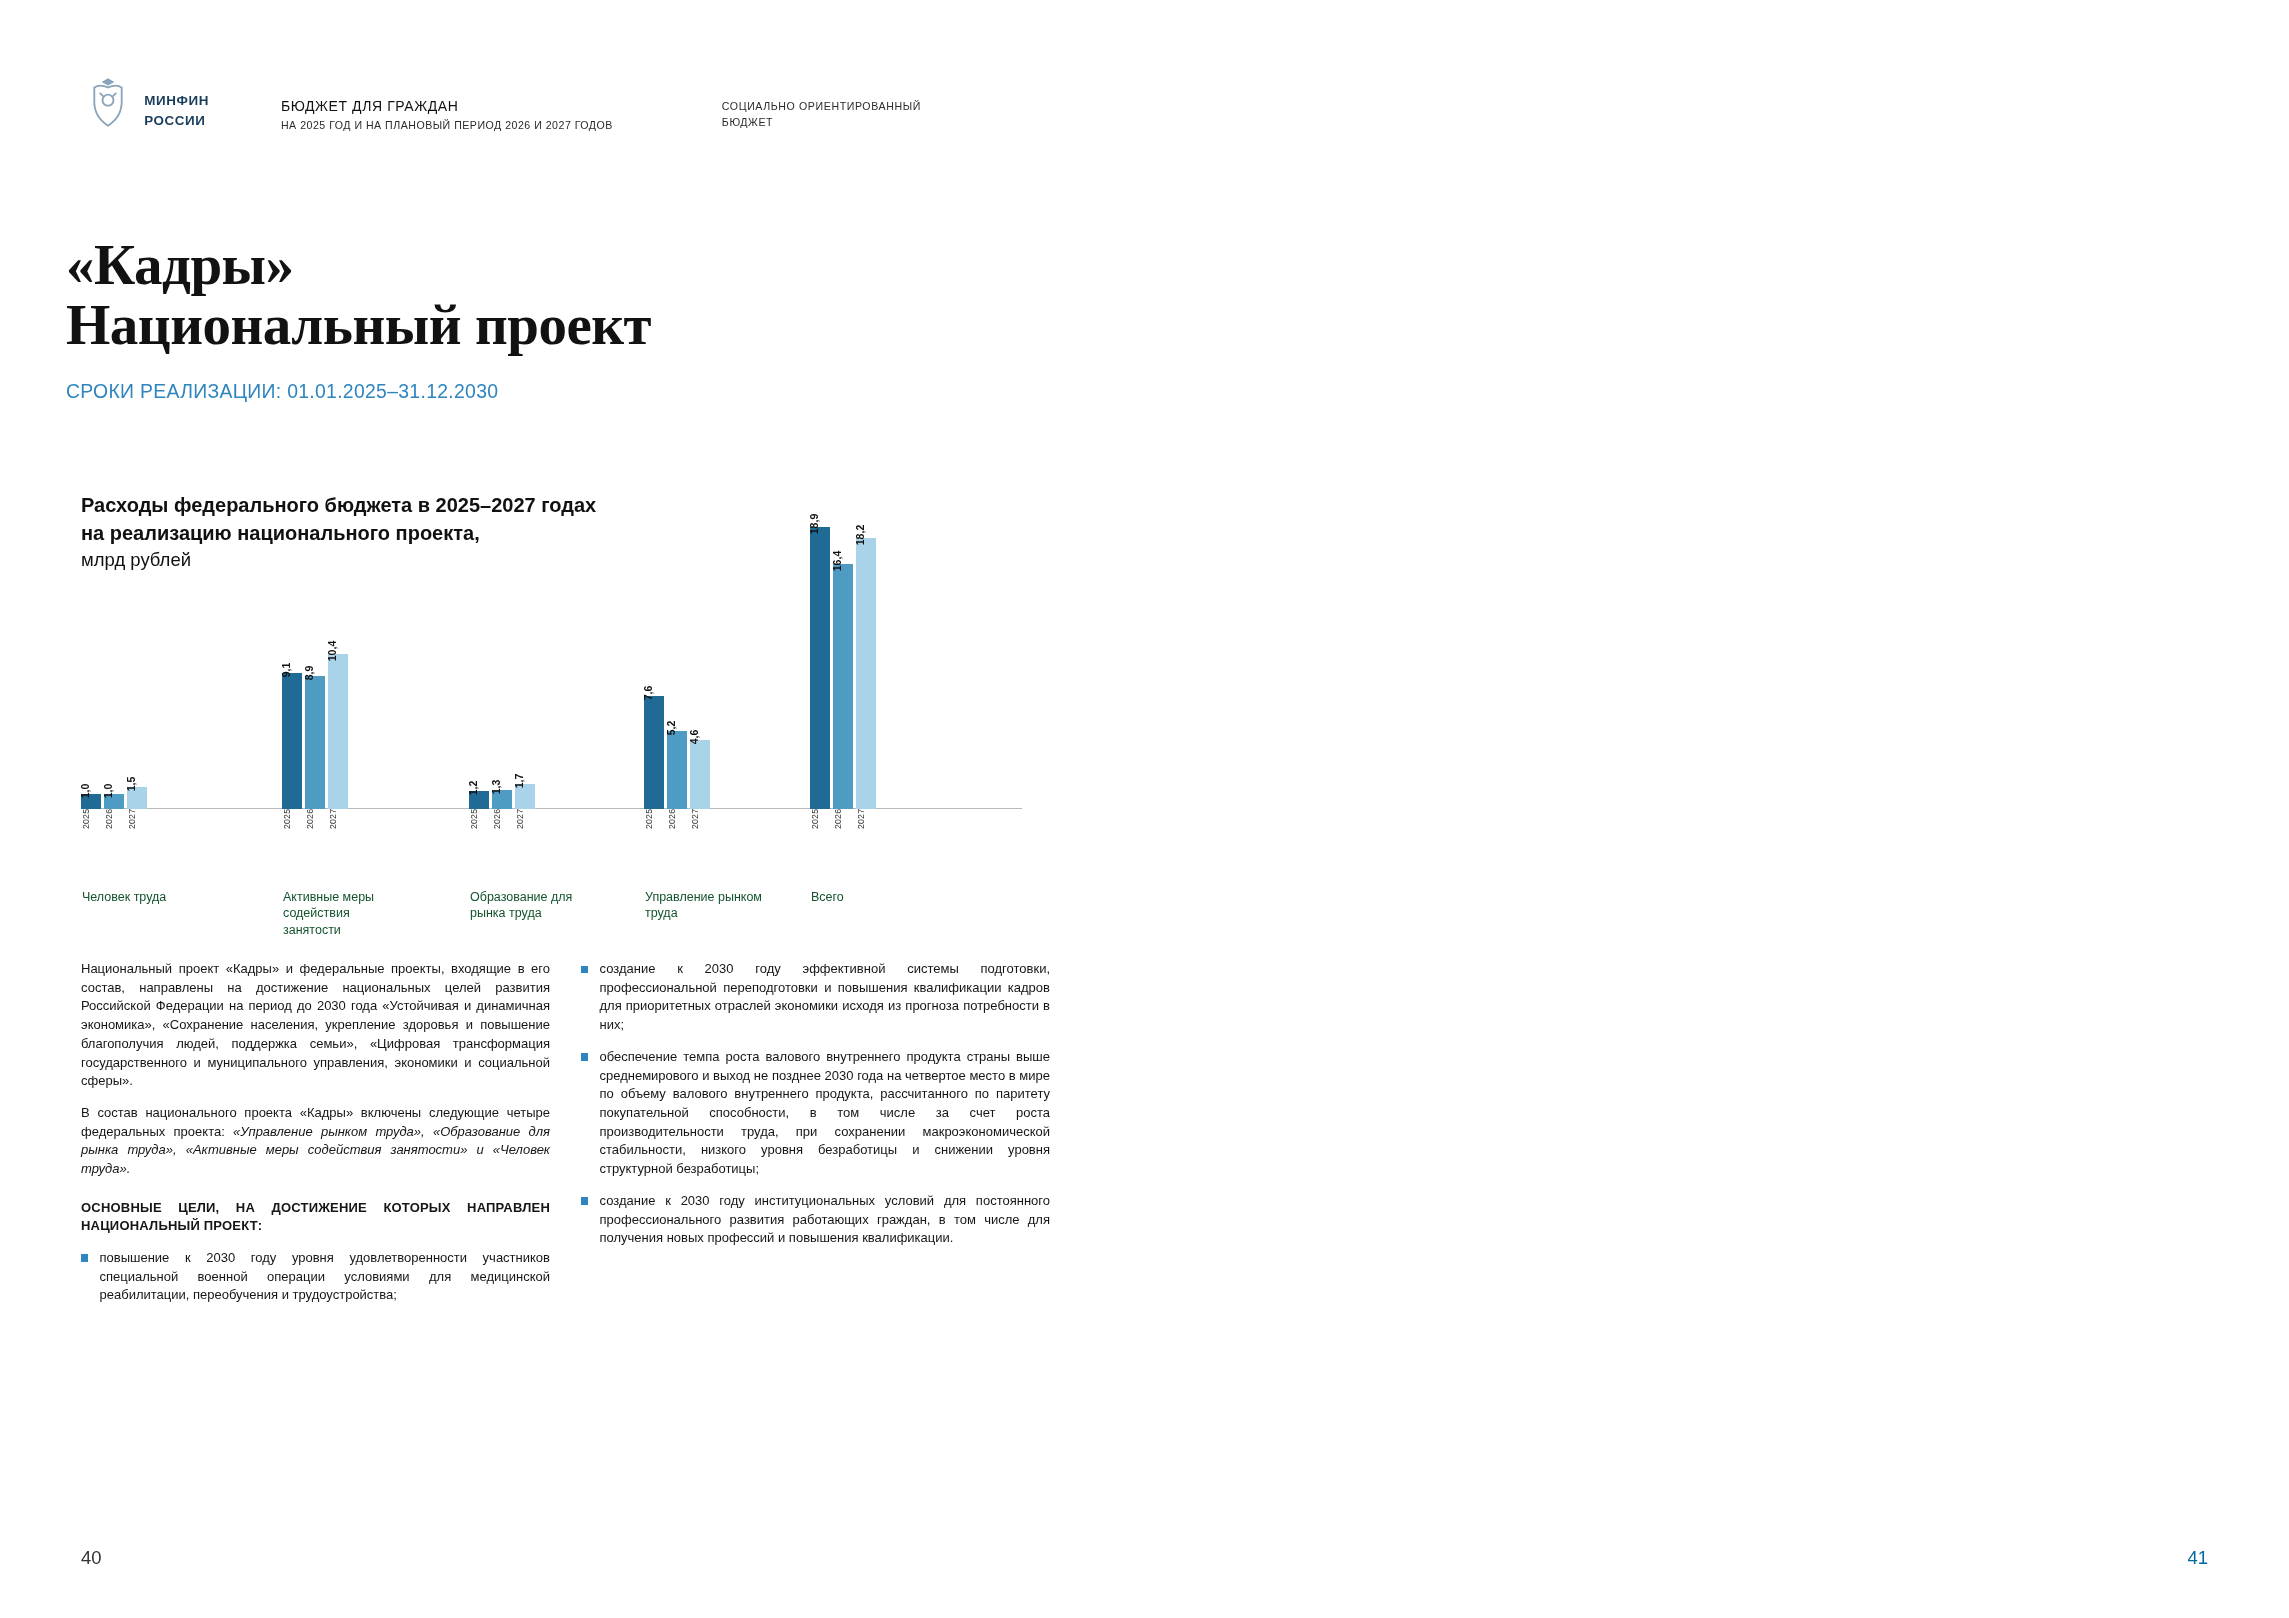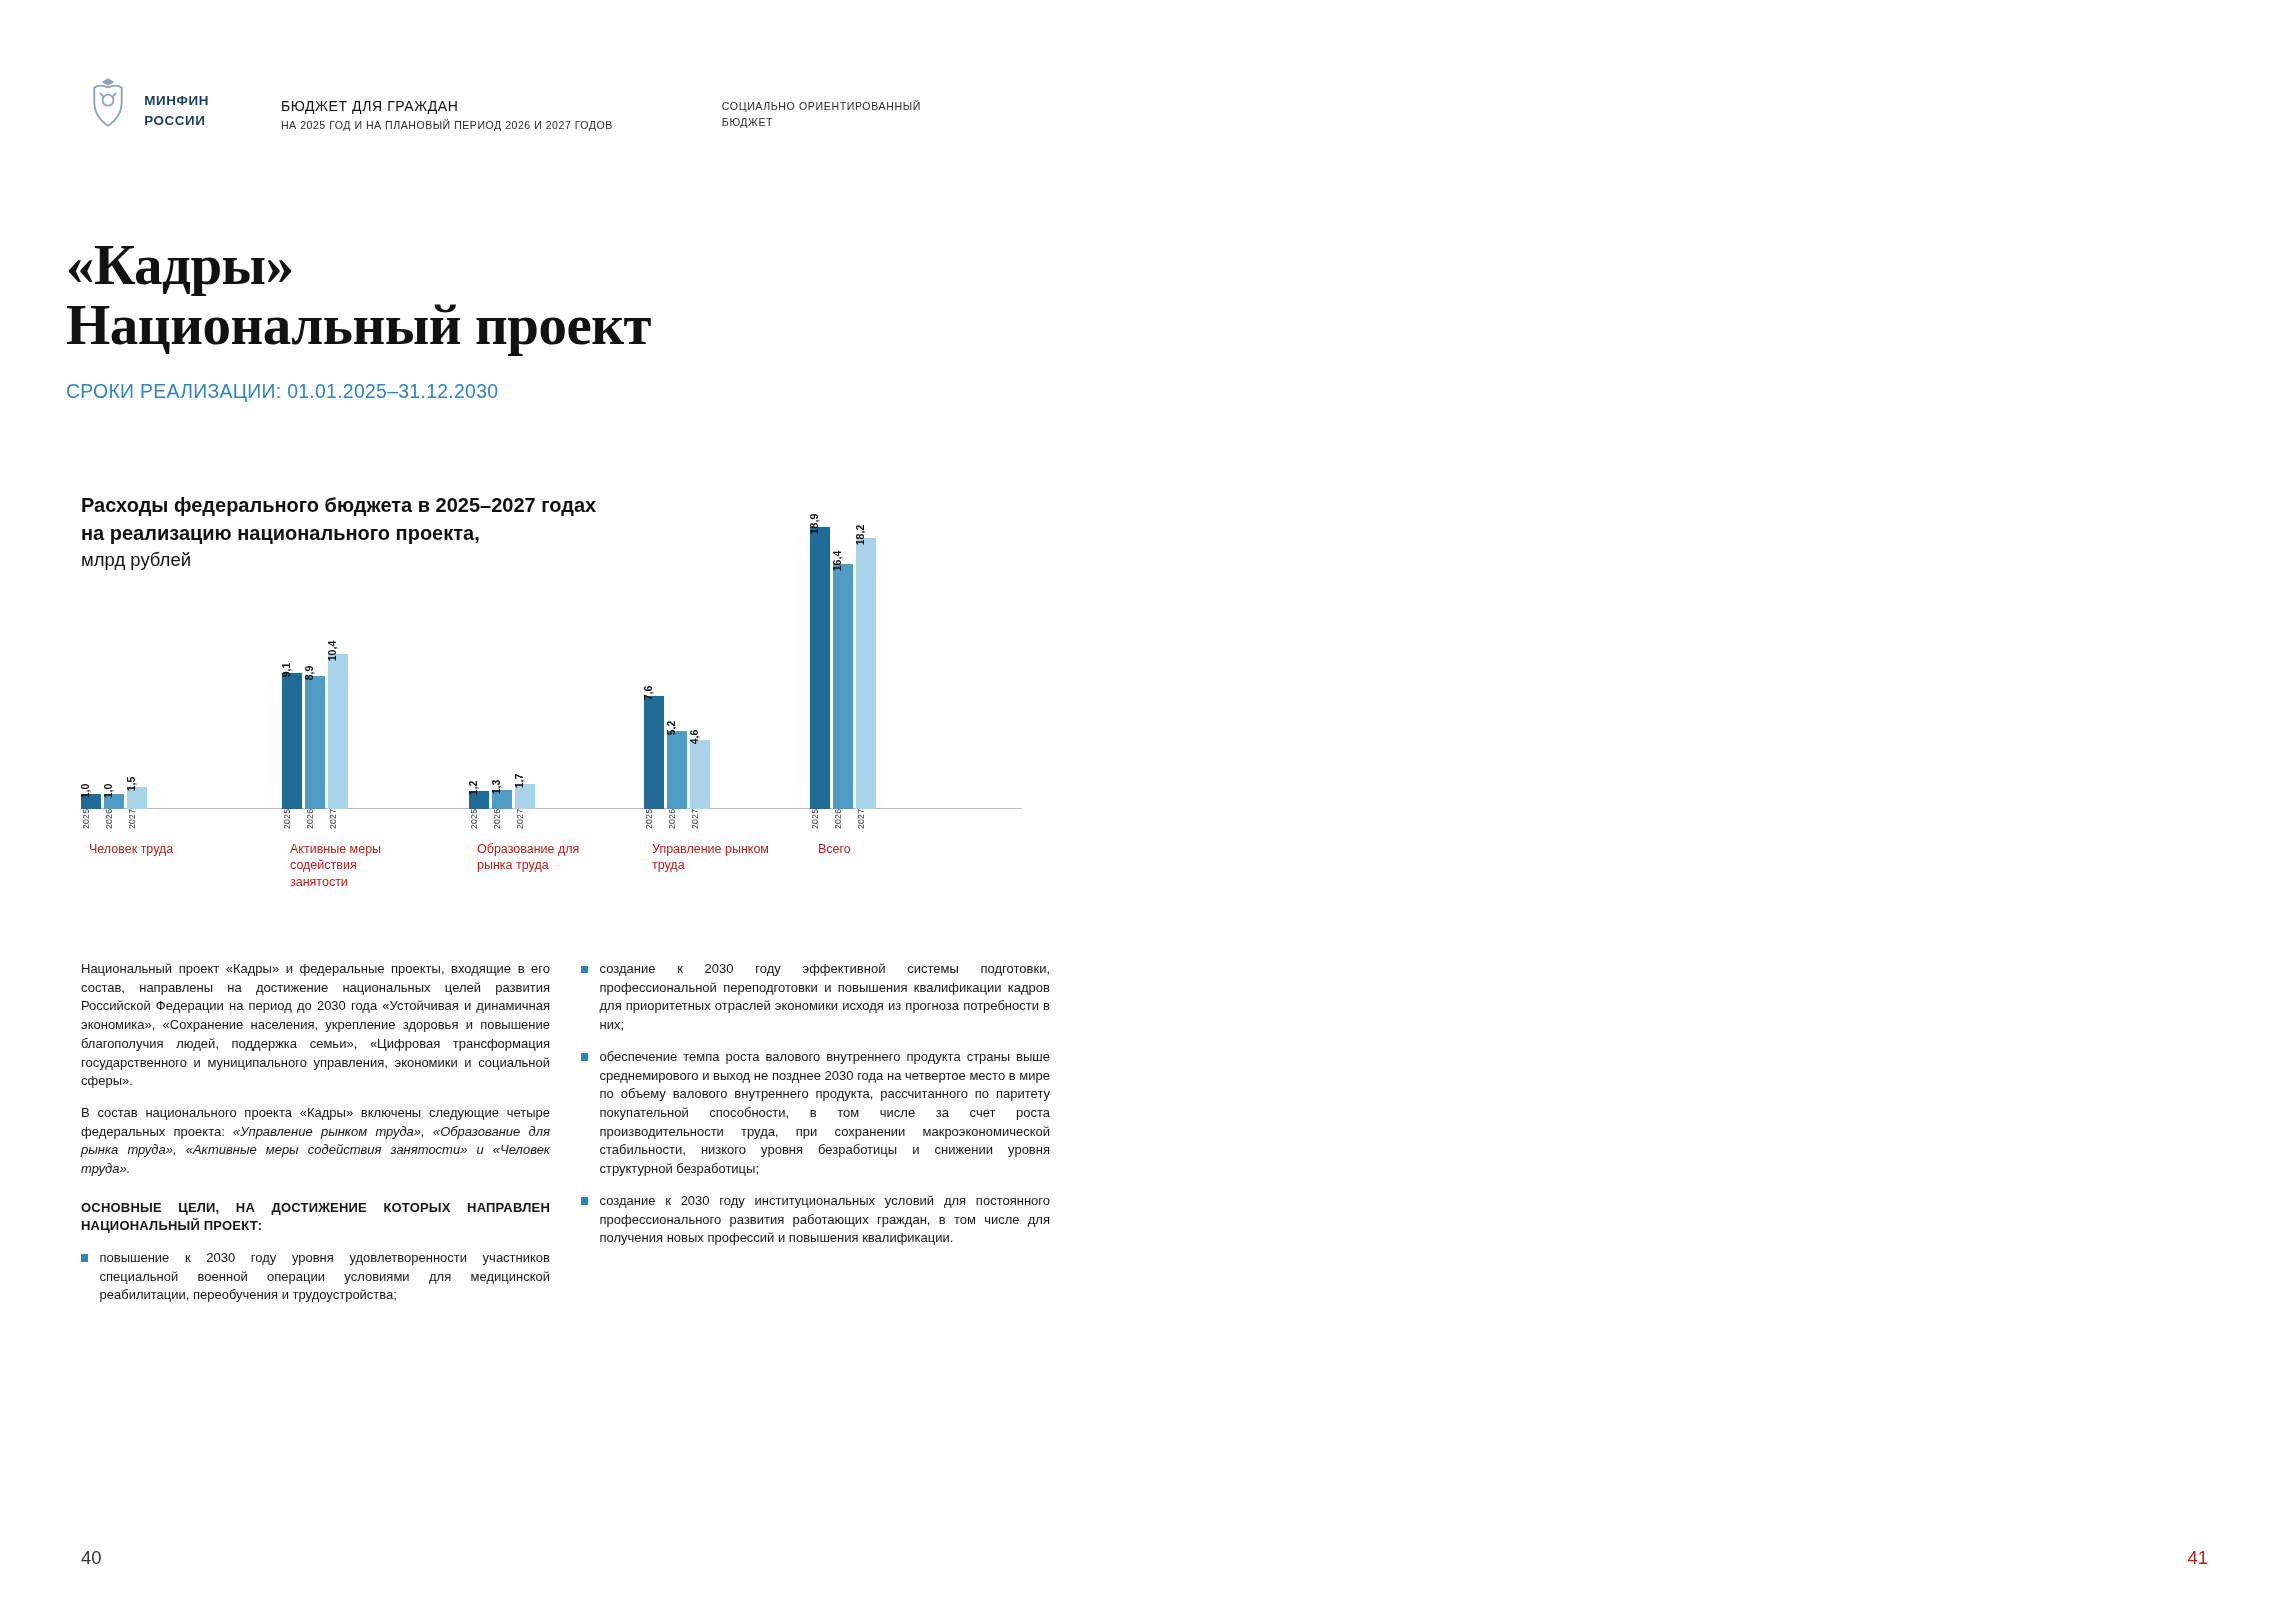--- a/index.html
+++ b/index.html
@@ -95,22 +95,22 @@
   .yearlabels {
     position:absolute; top:100%; left:0;
     display:flex; gap:2.8px;
   }
   .yearlabels span {
     width:20px; font-size:8.8px; color:#333;
     writing-mode: vertical-rl; transform: rotate(180deg);
     letter-spacing:0.2px; padding-top:3.7px;
   }
   .cat-label {
-    position:absolute; top:100%; margin-top:32px; left:8px;
-    font-size:12.5px; color:#b91c1c; line-height:1.3; width:120px;
+    position:absolute; top:100%; margin-top:80px; left:1px;
+    font-size:12.5px; color:#14532d; line-height:1.3; width:120px;
   }
 
   
   .body-cols {
     position:absolute; left:81px; top:960px; width:969px;
     display:flex; gap:31px;
     font-size:13px; line-height:1.44; color:#161616; text-align:justify;
   }
   .col { width:469px; }
   .col p { margin:0 0 13px 0; }
@@ -125,21 +125,21 @@
   }
   ul.sq li:before {
     content:""; position:absolute; left:0; top:5.5px;
     width:7.4px; height:7.4px; background:#2f85c0;
   }
 
   .pagenum-left {
     position:absolute; left:81px; bottom:50px; font-size:18.5px; color:#333;
   }
   .pagenum-right {
-    position:absolute; right:81px; bottom:50px; font-size:18.5px; color:#b91c1c;
+    position:absolute; right:81px; bottom:50px; font-size:18.5px; color:#0369a1;
   }
 </style>
 </head>
 <body>
 
 <div class="page">
 
   <div class="left-page">
 
     <div class="header">

